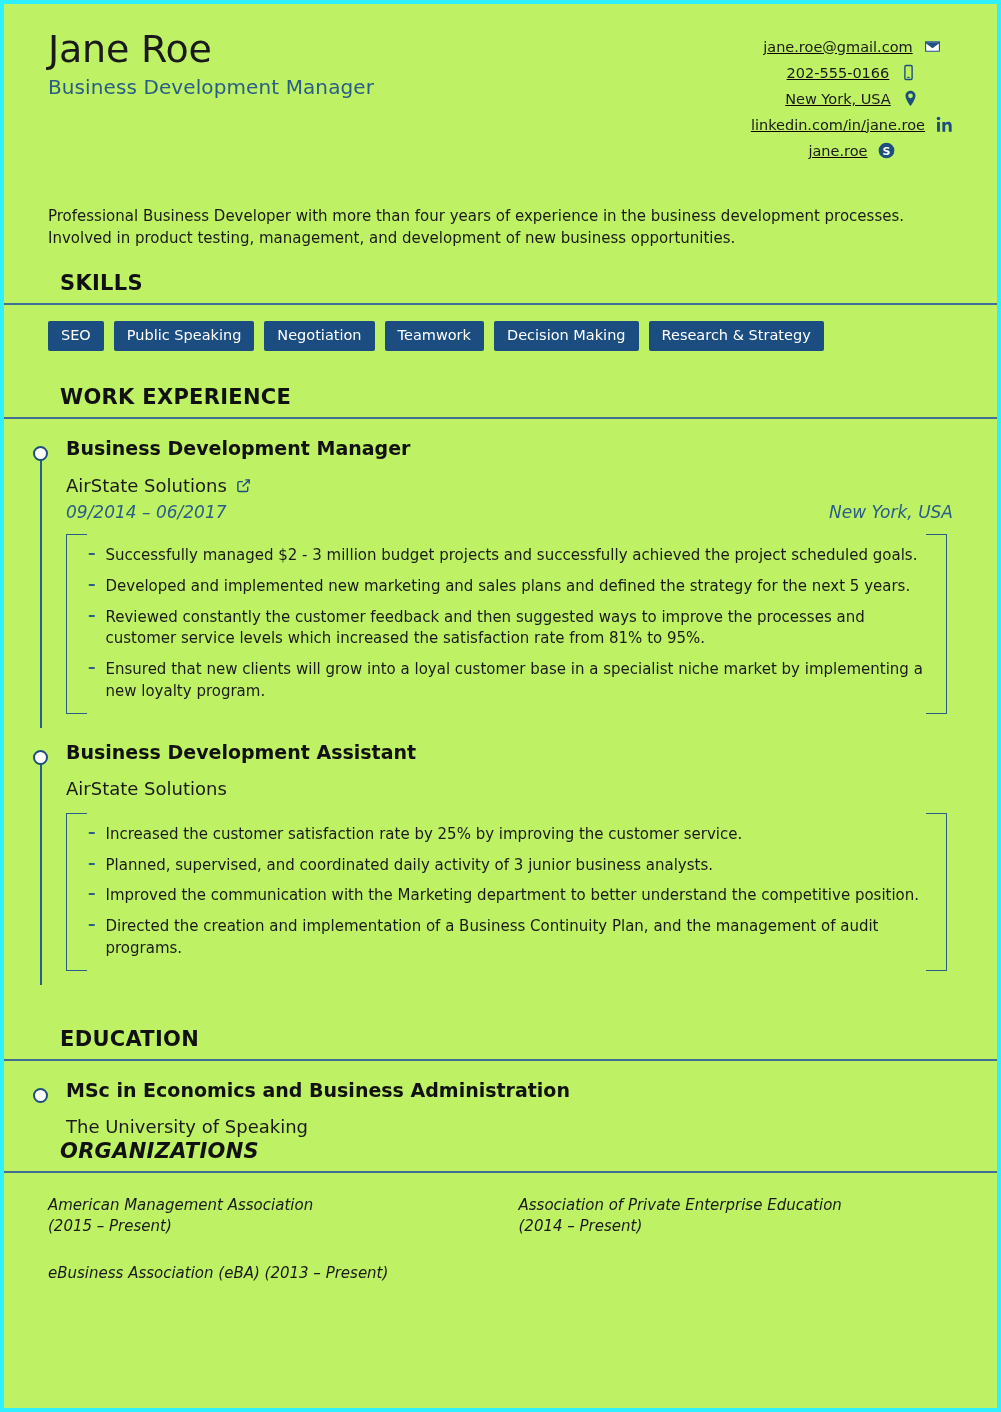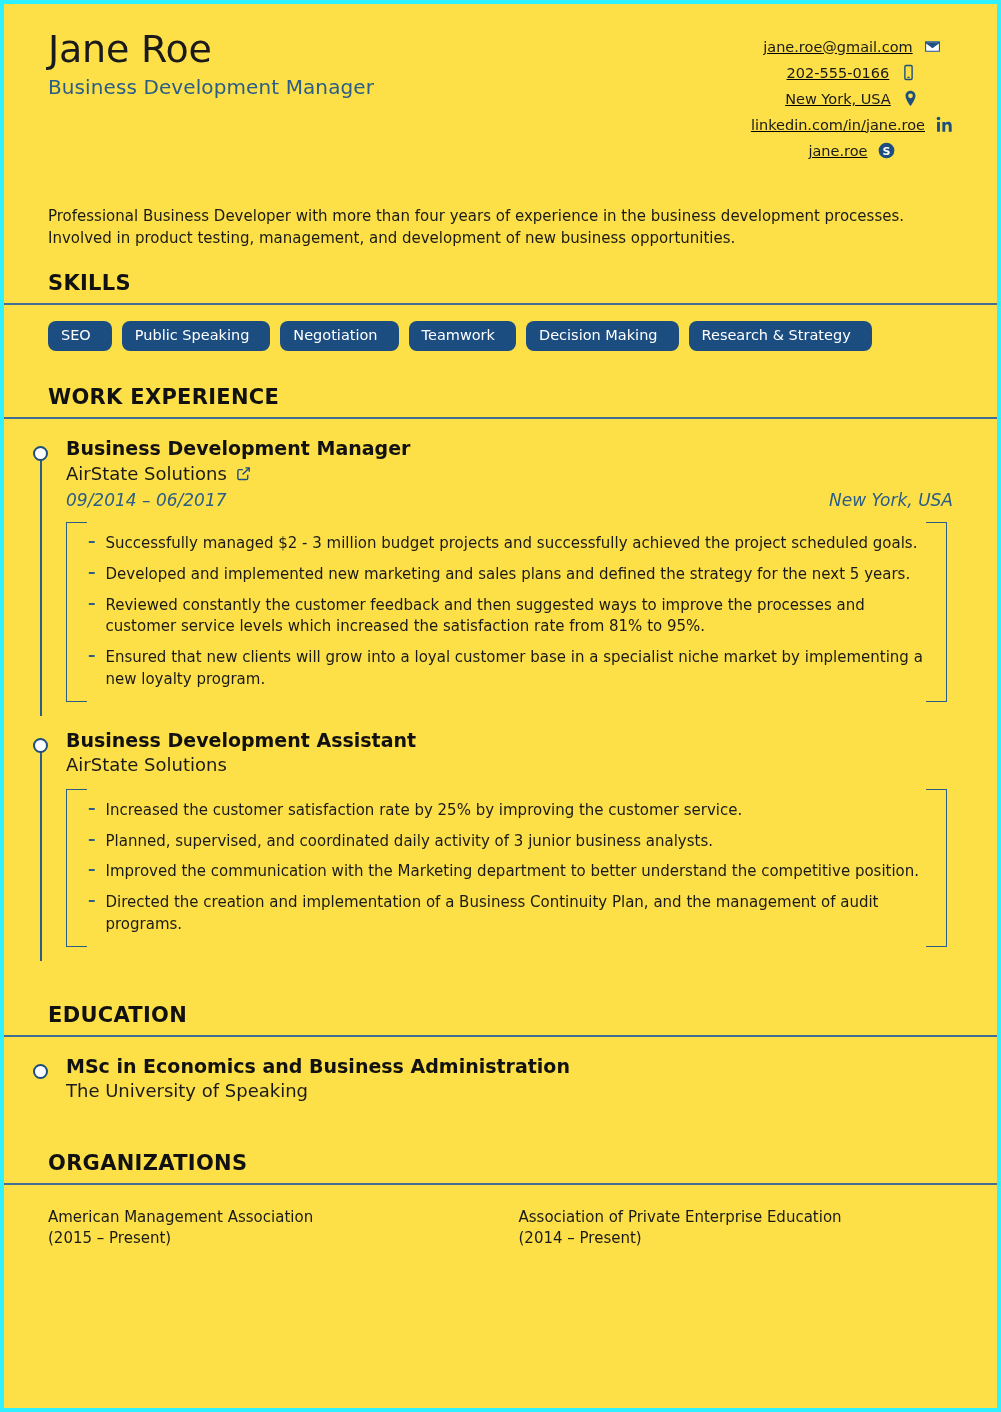--- a/index.html
+++ b/index.html
@@ -12,21 +12,21 @@
     width: 1001px;
     height: 1412px;
     overflow: hidden;
   }
 
   .page {
     box-sizing: border-box;
     width: 1001px;
     height: 1412px;
     border: 3px solid #2ef0ff;
-    background: #fde047;
+    background: #bef264;
     position: relative;
   }
   .page-inner {
     box-sizing: border-box;
     width: 100%;
     height: 100%;
     border: 1px solid #2ef0ff;
     padding: 0;
     position: relative;
     overflow: hidden;
@@ -88,21 +88,21 @@
     color: #1a1a1a;
     max-width: 880px;
   }
 
   
   .section-title {
     font-size: 21px;
     font-weight: bold;
     color: #111111;
     letter-spacing: 0.3px;
-    padding: 0 44px;
+    padding: 0 56px;
   }
   .rule {
     height: 2px;
     background: #3f6f95;
     width: 100%;
     margin-top: 8px;
   }
 
   
   .skills-wrap {
@@ -110,22 +110,22 @@
   }
   .skills-row {
     display: flex;
     flex-wrap: wrap;
     gap: 9px 10px;
   }
   .skill-tag {
     background: #1c4d80;
     color: #ffffff;
     font-size: 14.5px;
-    border-radius: 8px;
-    padding: 6px 21px 7px 13px;
+    border-radius: 2px;
+    padding: 6px 13px 7px 13px;
     white-space: nowrap;
     line-height: 1.15;
   }
 
   
   .entry {
     position: relative;
     padding-left: 62px;
     padding-right: 44px;
   }
@@ -152,21 +152,21 @@
   }
   .entry-title {
     font-size: 19px;
     font-weight: bold;
     color: #111111;
     line-height: 1.25;
   }
   .entry-sub {
     font-size: 18px;
     color: #1a1a1a;
-    margin-top: 1px;
+    margin-top: 13px;
     display: flex;
     align-items: center;
     gap: 9px;
     line-height: 1.3;
     text-align: right;
   }
   .ext-icon {
     display: inline-flex;
     color: #1d4e80;
     width: 15px;
@@ -401,27 +401,28 @@
     <div class="section-title">EDUCATION</div>
     <div class="rule"></div>
 
     <div class="entry" style="margin-top:18px;">
       <div class="tl-dot"></div>
       <div class="entry-title">MSc in Economics and Business Administration</div>
       <div class="entry-sub">The University of Speaking</div>
     </div>
   </div>
 
-  <div style="margin-top:48px;">
+  <div style="font-style:italic;">
     <div class="section-title">ORGANIZATIONS</div>
     <div class="rule"></div>
     <div class="orgs">
       <div class="orgs-grid">
         <div class="org-item">American Management Association
 (2015 – Present)</div>
         <div class="org-item">Association of Private Enterprise Education
 (2014 – Present)</div>
+        <div class="org-item">eBusiness Association (eBA) (2013 – Present)</div>
       </div>
     </div>
   </div>
 
 </div>
 </div>
 
 </body></html>

